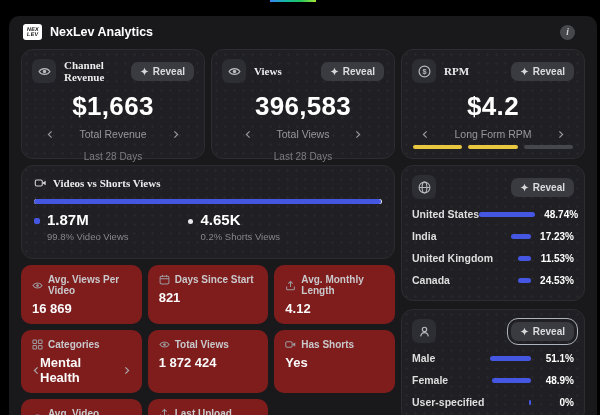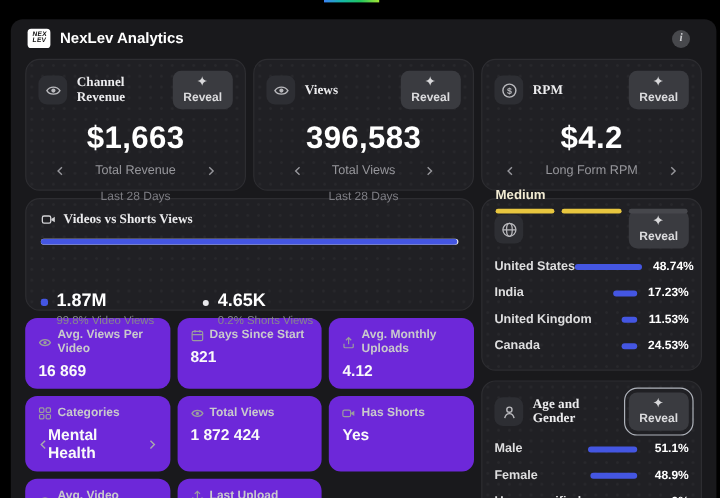--- a/index.html
+++ b/index.html
@@ -20,21 +20,21 @@
   .content{padding:3px 12px 0;}
   
   .card{background:#202024;border:1px solid #2d2d31;border-radius:12px;box-sizing:border-box;
     background-image:radial-gradient(rgba(255,255,255,.035) 1px,transparent 1.3px);background-size:9px 9px;}
   .card-head{display:flex;align-items:center;gap:8px;padding:9px 10px 0;}
   .chip{flex:none;width:24px;height:24px;background:#2d2e33;border-radius:7px;display:flex;
     align-items:center;justify-content:center;}
   .card-title{font-size:11px;font-weight:bold;color:#ececee;font-family:Liberation Serif, serif;}
   .reveal-btn{margin-left:auto;display:flex;align-items:center;gap:4px;background:#3a3b40;
     border:none;border-radius:7px;padding:4px 9px;font-size:10px;font-weight:bold;color:#dcdcde;
-    cursor:pointer;font-family:inherit;flex-direction:column;}
+    cursor:pointer;font-family:inherit;}
   .reveal-btn.ring{outline:1px solid #aeb2ba;outline-offset:3px;}
   
   .row1{display:flex;gap:6px;}
   .scard{flex:1;height:110px;position:relative;}
   .big-value{text-align:center;font-size:26px;font-weight:800;color:#fff;margin-top:8px;letter-spacing:.3px;}
   .selector{display:flex;align-items:center;justify-content:center;gap:25px;margin-top:6px;
     font-size:10.5px;color:#97979c;}
   .chev{background:none;border:none;padding:0;cursor:pointer;display:flex;align-items:center;}
   .card-foot{text-align:center;font-size:10px;color:#7d7d83;margin-top:11px;}
   .level-label{padding:0 11px;margin-top:9px;font-size:11px;font-weight:bold;color:#f2ecd4;}
@@ -42,29 +42,29 @@
   .meter .seg{flex:1;height:4px;border-radius:2px;background:#46474c;}
   
   .row2{display:flex;gap:6px;margin-top:6px;align-items:flex-start;}
   .leftcol{flex:1;min-width:0;}
   .rightcol{flex:none;width:184px;}
   
   .vs-card{height:94px;}
   .vs-head{display:flex;align-items:center;gap:6px;padding:11px 12px 0;}
   .vs-bar{margin:10px 12px 0;height:5px;border-radius:3px;background:#e9e9ec;overflow:hidden;display:flex;}
   .vs-bar-fill{height:100%;background:#4456e2;border-radius:3px;}
-  .legend{display:flex;gap:40px;padding:7px 12px 0;margin-top:31px;}
+  .legend{display:flex;gap:59px;padding:7px 12px 0;}
   .legend-item{position:relative;padding-left:13px;}
   .legend-dot{position:absolute;left:0;top:7px;width:6px;height:6px;border-radius:2px;background:#4456e2;}
   .legend-dot.white{width:5px;height:5px;border-radius:50%;background:#e9e9ec;top:8px;}
   .legend-value{font-size:15px;font-weight:800;color:#fff;}
   .legend-sub{font-size:9.5px;color:#87878c;margin-top:3px;}
   
   .tiles{display:grid;grid-template-columns:repeat(3,1fr);gap:6px;margin-top:6px;}
-  .tile{background:#6d28d9;border-radius:10px;padding:9px 11px 8px;box-sizing:border-box;min-height:46px;}
+  .tile{background:#7f1d1d;border-radius:10px;padding:9px 11px 8px;box-sizing:border-box;min-height:46px;}
   .tile-head{display:flex;align-items:center;gap:5px;font-size:10px;font-weight:bold;color:#c9c9cc;}
   .tile-value{font-size:13px;font-weight:bold;color:#fafafa;margin-top:5px;}
   .tile-value-row{display:flex;align-items:center;justify-content:space-between;margin-top:5px;}
   .tile-value-row .tile-value{margin-top:0;}
   
   .list-card{padding:0 0 9px;}
   .list-rows{padding:4px 10px 0;}
   .list-row{display:flex;align-items:center;height:22px;}
   .list-label{flex:1;font-size:10.5px;font-weight:bold;color:#dededf;white-space:nowrap;}
   .pill{height:5px;border-radius:3px;background:#4456e2;margin-right:6px;flex:none;}
@@ -187,21 +187,20 @@
                 <path d="M5.8 1.5L2.2 5l3.6 3.5" fill="none" stroke="#97979c" stroke-width="1.3"></path>
               </svg>
             </button>
           <span>Long Form RPM</span>
           <button class="chev">
               <svg width="8" height="9" viewBox="0 0 8 10">
                 <path d="M2.2 1.5L5.8 5 2.2 8.5" fill="none" stroke="#97979c" stroke-width="1.3"></path>
               </svg>
             </button>
         </div>
-        <div class="level-label">Medium</div>
         <div class="meter">
           <div class="seg" style="background: rgb(232, 198, 63);"></div>
           <div class="seg" style="background: rgb(232, 198, 63);"></div>
           <div class="seg" style="background: rgb(70, 71, 76);"></div>
         </div>
       </div>
     </div>
 
     <div class="row2">
 
@@ -263,21 +262,21 @@
           </div>
 
           <div class="tile">
             <div class="tile-head">
               <span>
                   <svg width="11" height="11" viewBox="0 0 12 12">
                     <path d="M6 7.6V1.6M3.6 3.9L6 1.5l2.4 2.4" fill="none" stroke="#9b9b9f" stroke-width="1.1"></path>
                     <path d="M1.8 7v2.7c0 .6.4 1 1 1h6.4c.6 0 1-.4 1-1V7" fill="none" stroke="#9b9b9f" stroke-width="1.1"></path>
                   </svg>
                 </span>
-              <span>Avg. Monthly Uploads</span>
+              <span>Avg. Monthly Length</span>
             </div>
             <div class="tile-value">4.12</div>
           </div>
 
           <div class="tile">
             <div class="tile-head">
               <span>
                   <svg width="11" height="11" viewBox="0 0 12 12">
                     <rect x="1" y="1" width="4" height="4" rx="1" fill="none" stroke="#9b9b9f" stroke-width="1.1"></rect>
                     <rect x="7" y="1" width="4" height="4" rx="1" fill="none" stroke="#9b9b9f" stroke-width="1.1"></rect>
@@ -401,21 +400,20 @@
         </div>
 
         <div class="card list-card age-card">
           <div class="card-head">
             <span class="chip">
               <svg width="13" height="13" viewBox="0 0 12 12">
                   <circle cx="6" cy="4.1" r="2" fill="none" stroke="#b9b9bd" stroke-width="1.1"></circle>
                   <path d="M2.4 10.6c.5-2.4 2-3.5 3.6-3.5s3.1 1.1 3.6 3.5" fill="none" stroke="#b9b9bd" stroke-width="1.1"></path>
                 </svg>
             </span>
-            <span class="card-title">Age and Gender</span>
             <button class="reveal-btn ring">
               <span>
                   <svg width="9" height="9" viewBox="0 0 10 10">
                     <path d="M5 .5C5.4 3.1 6.9 4.6 9.5 5 6.9 5.4 5.4 6.9 5 9.5 4.6 6.9 3.1 5.4 .5 5 3.1 4.6 4.6 3.1 5 .5z" fill="#d8d8da"></path>
                   </svg>
                 </span>
               <span>Reveal</span>
             </button>
           </div>
           <div class="list-rows">

